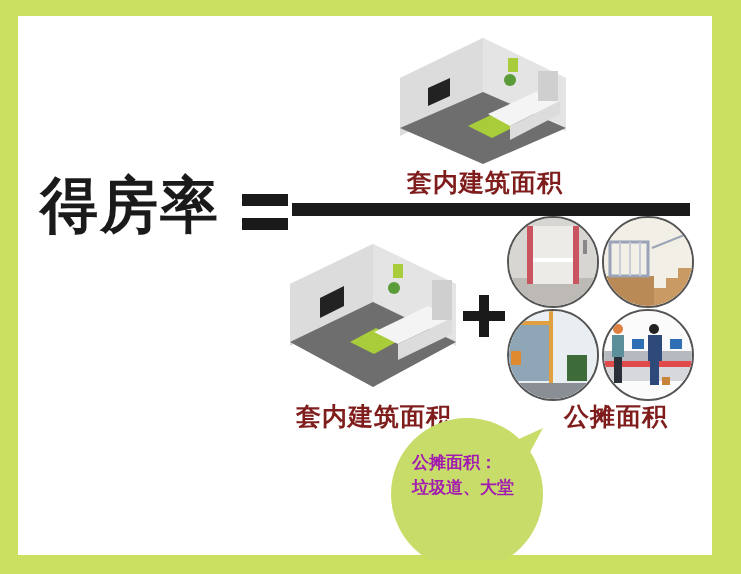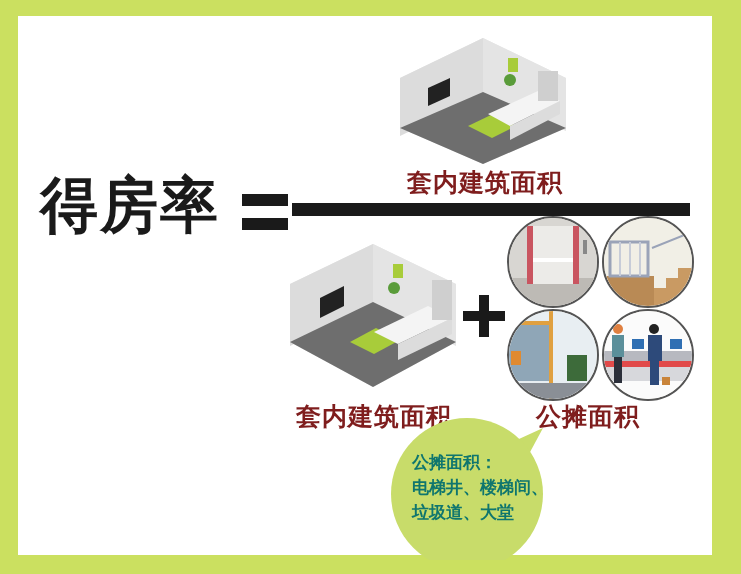--- a/index.html
+++ b/index.html
@@ -26,21 +26,21 @@
       letter-spacing: 1px;
     }
     .plus { left: 463px; top: 295px; width: 42px; height: 42px; }
     .plus .h { position: absolute; left: 0; top: 16px; width: 42px; height: 10px; background: #1a1a1a; }
     .plus .v { position: absolute; left: 16px; top: 0; width: 10px; height: 42px; background: #1a1a1a; }
     .circle {
       width: 92px; height: 92px; border-radius: 50%; overflow: hidden;
       border: 2px solid #555; box-sizing: border-box; background: #f3f0e8;
     }
     .bubble-text {
-      font-size: 17px; font-weight: bold; color: #0f766e; line-height: 25px; white-space: nowrap;
+      font-size: 17px; font-weight: bold; color: #a21caf; line-height: 25px; white-space: nowrap;
     }
   </style>
 </head>
 <body>
 
 <div class="canvas"></div>
 
 <div class="abs title">得房率</div>
 
 <div class="abs equals">
@@ -130,23 +130,22 @@
     <circle cx="14" cy="18" r="5" fill="#e08040"></circle>
     <rect x="8" y="24" width="12" height="22" fill="#5b8f9a"></rect>
     <rect x="10" y="46" width="8" height="26" fill="#2b2f3a"></rect>
     <circle cx="50" cy="18" r="5" fill="#222"></circle>
     <rect x="44" y="24" width="14" height="26" fill="#2d4a7a"></rect>
     <rect x="46" y="50" width="9" height="24" fill="#2d4a7a"></rect>
     <rect x="58" y="66" width="8" height="8" fill="#c9843a"></rect>
   </svg>
 </div>
 
-<div class="abs label" style="left:536px;top:402px">公摊面积</div>
+<div class="abs label" style="left:564px;top:402px">公摊面积</div>
 
 <svg class="abs" style="left:385px;top:410px" width="170" height="150" viewBox="0 0 170 150">
   <polygon points="110,40 158,18 130,70" fill="#c8dc6a"></polygon>
   <circle cx="82" cy="84" r="76" fill="#c8dc6a"></circle>
 </svg>
 <div class="abs bubble-text" style="left:412px;top:450px">
   <div>公摊面积：</div>
-  <div>电梯井、楼梯间、</div>
   <div>垃圾道、大堂</div>
 </div>
 
 </body></html>

